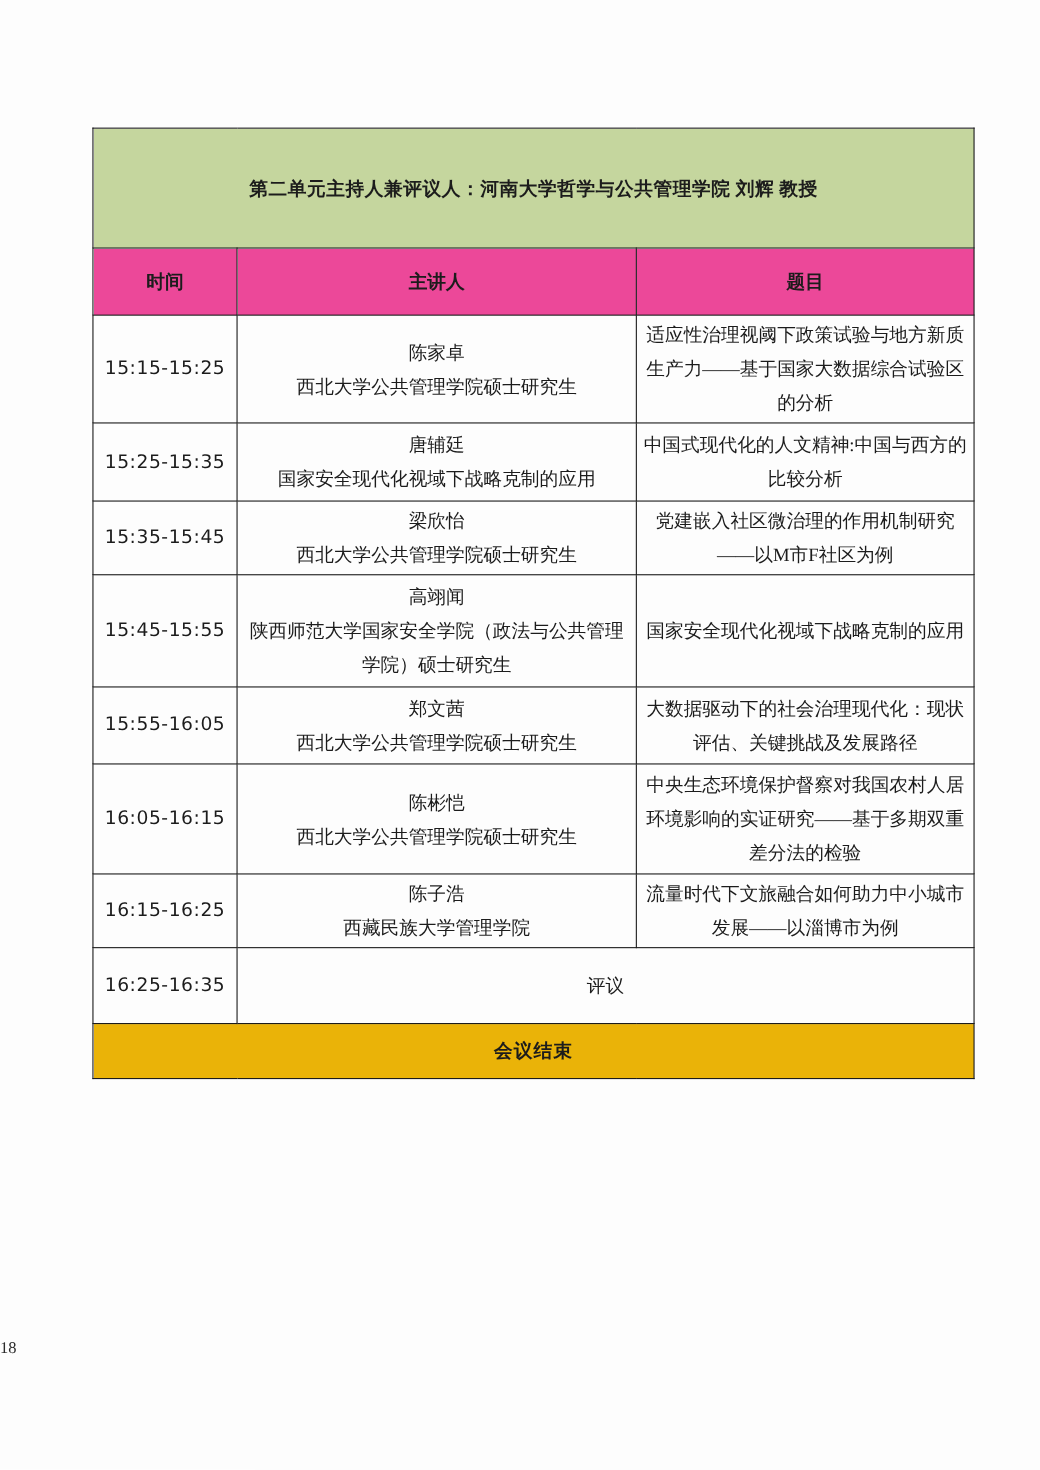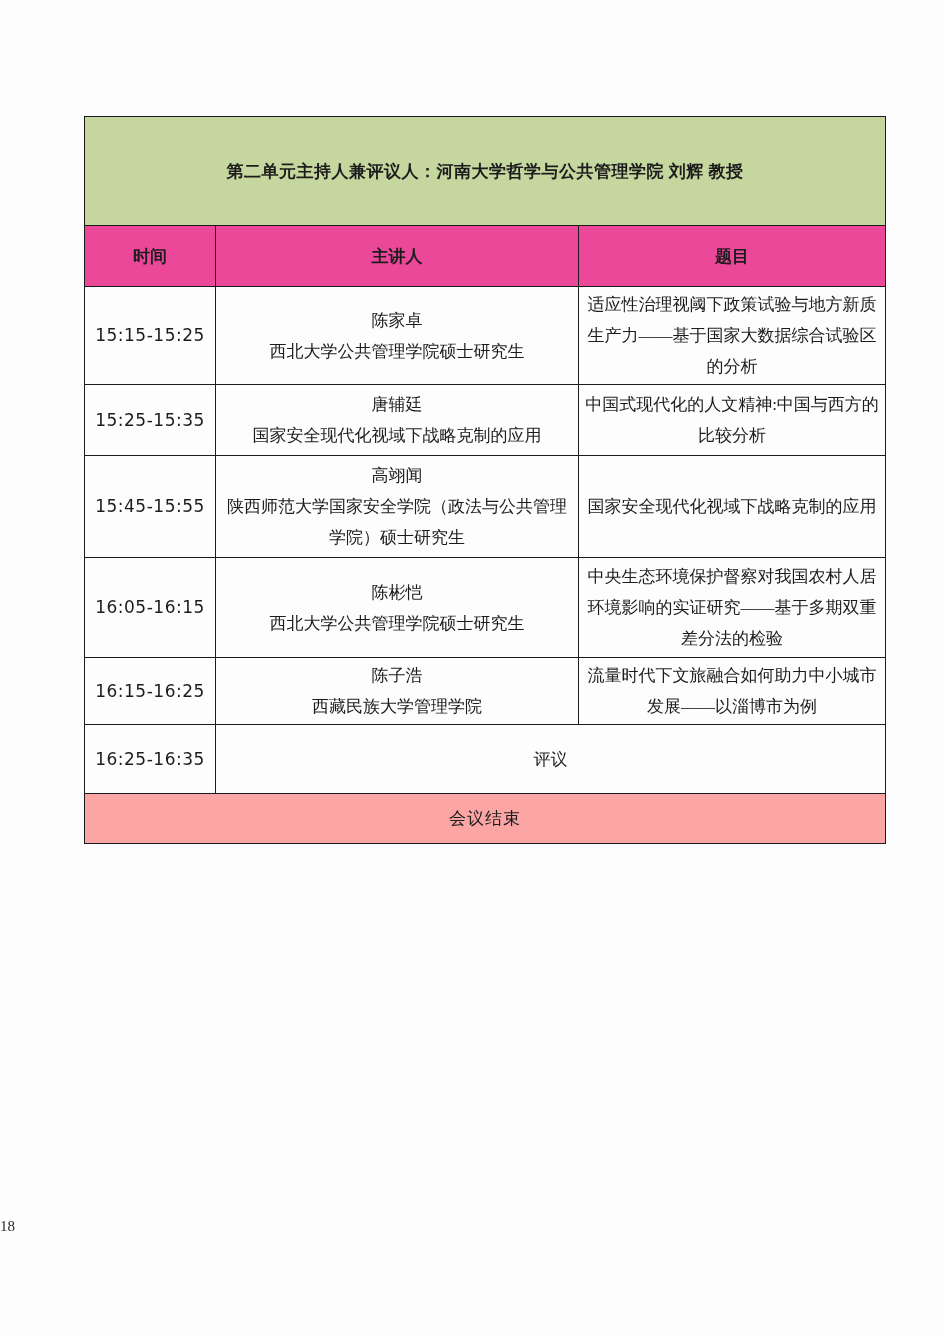--- a/index.html
+++ b/index.html
@@ -62,24 +62,25 @@
   }
   .speaker-cell .spk-name { display: block; }
   .speaker-cell .spk-aff  { display: block; }
   .title-cell {
     text-align: justify;
     text-align-last: center;
     padding: 2px 8px;
   }
   .review-cell { font-size: 17px; }
   .footer-band {
-    background: #fca5a5;
+    background: #eab308;
     height: 45px;
     font-size: 17px;
     letter-spacing: 1px;
+    font-weight: bold;
   }
   tr.r1 td { height: 93px; }
   tr.r2 td { height: 66px; }
   tr.r3 td { height: 60px; }
   tr.r4 td { height: 97px; }
   tr.r5 td { height: 65px; }
   tr.r6 td { height: 95px; }
   tr.r7 td { height: 59px; }
   tr.r8 td { height: 64px; }
   .page-number {
@@ -125,30 +126,46 @@
 
     <tr class="r2">
       <td class="time-cell">15:25-15:35</td>
       <td class="speaker-cell">
         <span class="spk-name">唐辅廷</span>
         <span class="spk-aff">国家安全现代化视域下战略克制的应用</span>
       </td>
       <td class="title-cell">中国式现代化的人文精神:中国与西方的比较分析</td>
     </tr>
 
+    <tr class="r3">
+      <td class="time-cell">15:35-15:45</td>
+      <td class="speaker-cell">
+        <span class="spk-name">梁欣怡</span>
+        <span class="spk-aff">西北大学公共管理学院硕士研究生</span>
+      </td>
+      <td class="title-cell">党建嵌入社区微治理的作用机制研究——以M市F社区为例</td>
+    </tr>
 
     <tr class="r4">
       <td class="time-cell">15:45-15:55</td>
       <td class="speaker-cell">
         <span class="spk-name">高翊闻</span>
         <span class="spk-aff">陕西师范大学国家安全学院（政法与公共管理学院）硕士研究生</span>
       </td>
       <td class="title-cell">国家安全现代化视域下战略克制的应用</td>
     </tr>
 
+    <tr class="r5">
+      <td class="time-cell">15:55-16:05</td>
+      <td class="speaker-cell">
+        <span class="spk-name">郑文茜</span>
+        <span class="spk-aff">西北大学公共管理学院硕士研究生</span>
+      </td>
+      <td class="title-cell">大数据驱动下的社会治理现代化：现状评估、关键挑战及发展路径</td>
+    </tr>
 
     <tr class="r6">
       <td class="time-cell">16:05-16:15</td>
       <td class="speaker-cell">
         <span class="spk-name">陈彬恺</span>
         <span class="spk-aff">西北大学公共管理学院硕士研究生</span>
       </td>
       <td class="title-cell">中央生态环境保护督察对我国农村人居环境影响的实证研究——基于多期双重差分法的检验</td>
     </tr>
 

